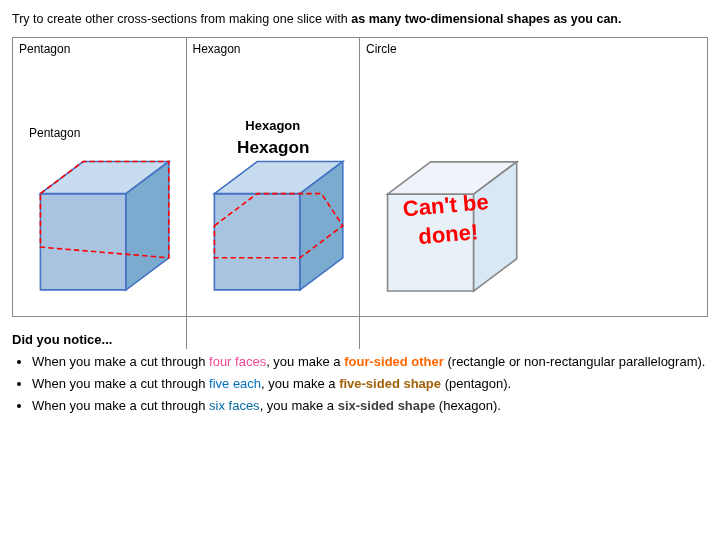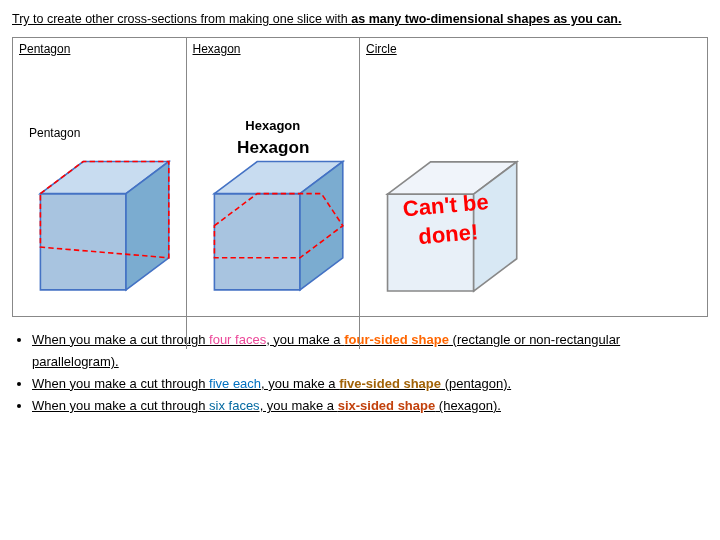--- a/index.html
+++ b/index.html
@@ -11,21 +11,20 @@
       font-size: 13px;
       overflow: hidden;
     }
 
     .page {
       width: 720px;
       height: 394px;
       padding: 10px 12px;
       display: flex;
       flex-direction: column;
-      text-decoration: underline;
     }
 
     .instructions {
       font-size: 12.5px;
       line-height: 1.5;
       margin-bottom: 8px;
     }
 
     .instructions .bold {
       font-weight: bold;
@@ -122,21 +121,21 @@
     .notes-section li {
       font-size: 13px;
       line-height: 1.7;
     }
 
     .orange { color: #ec4899; }
     .orange-bold { color: #ff6600; font-weight: bold; }
     .blue { color: #0070c0; }
     .blue-bold { color: #a16207; font-weight: bold; }
     .green { color: #0369a1; }
-    .green-bold { color: #c2410c; font-weight: bold; }
+    .green-bold { color: #404040; font-weight: bold; }
   </style>
 </head>
 <body>
 
 <div class="page">
   <div class="instructions">
     <span>Try to create other cross-sections from making one slice with </span><span class="bold">as many two-dimensional shapes as you can.</span><br>
   </div>
 
   <div class="shapes-grid">
@@ -187,23 +186,24 @@
           <polygon points="20,80 60,50 140,50 100,80" fill="#f0f4fa" stroke="#888" stroke-width="1.5"></polygon>
           <polygon points="100,80 140,50 140,140 100,170" fill="#d8e8f4" stroke="#888" stroke-width="1.5"></polygon>
         </svg>
         <div class="cant-be-done">Can't be<br>done!</div>
       </div>
     </div>
 
   </div>
 
   <div class="notes-section">
+    <div class="did-you-notice">Did you notice...</div>
     <ul>
       <li>
-        <span>When you make a cut through </span><span class="orange">four faces</span><span>, you make a </span><span class="orange-bold">four-sided shape</span><span> (rectangle or non-rectangular parallelogram).</span>
+        <span>When you make a cut through </span><span class="orange">four faces</span><span>, you make a </span><span class="orange-bold">four-sided other</span><span> (rectangle or non-rectangular parallelogram).</span>
       </li>
       <li>
         <span>When you make a cut through </span><span class="blue">five each</span><span>, you make a </span><span class="blue-bold">five-sided shape</span><span> (pentagon).</span>
       </li>
       <li>
         <span>When you make a cut through </span><span class="green">six faces</span><span>, you make a </span><span class="green-bold">six-sided shape</span><span> (hexagon).</span>
       </li>
     </ul>
   </div>
 </div>

